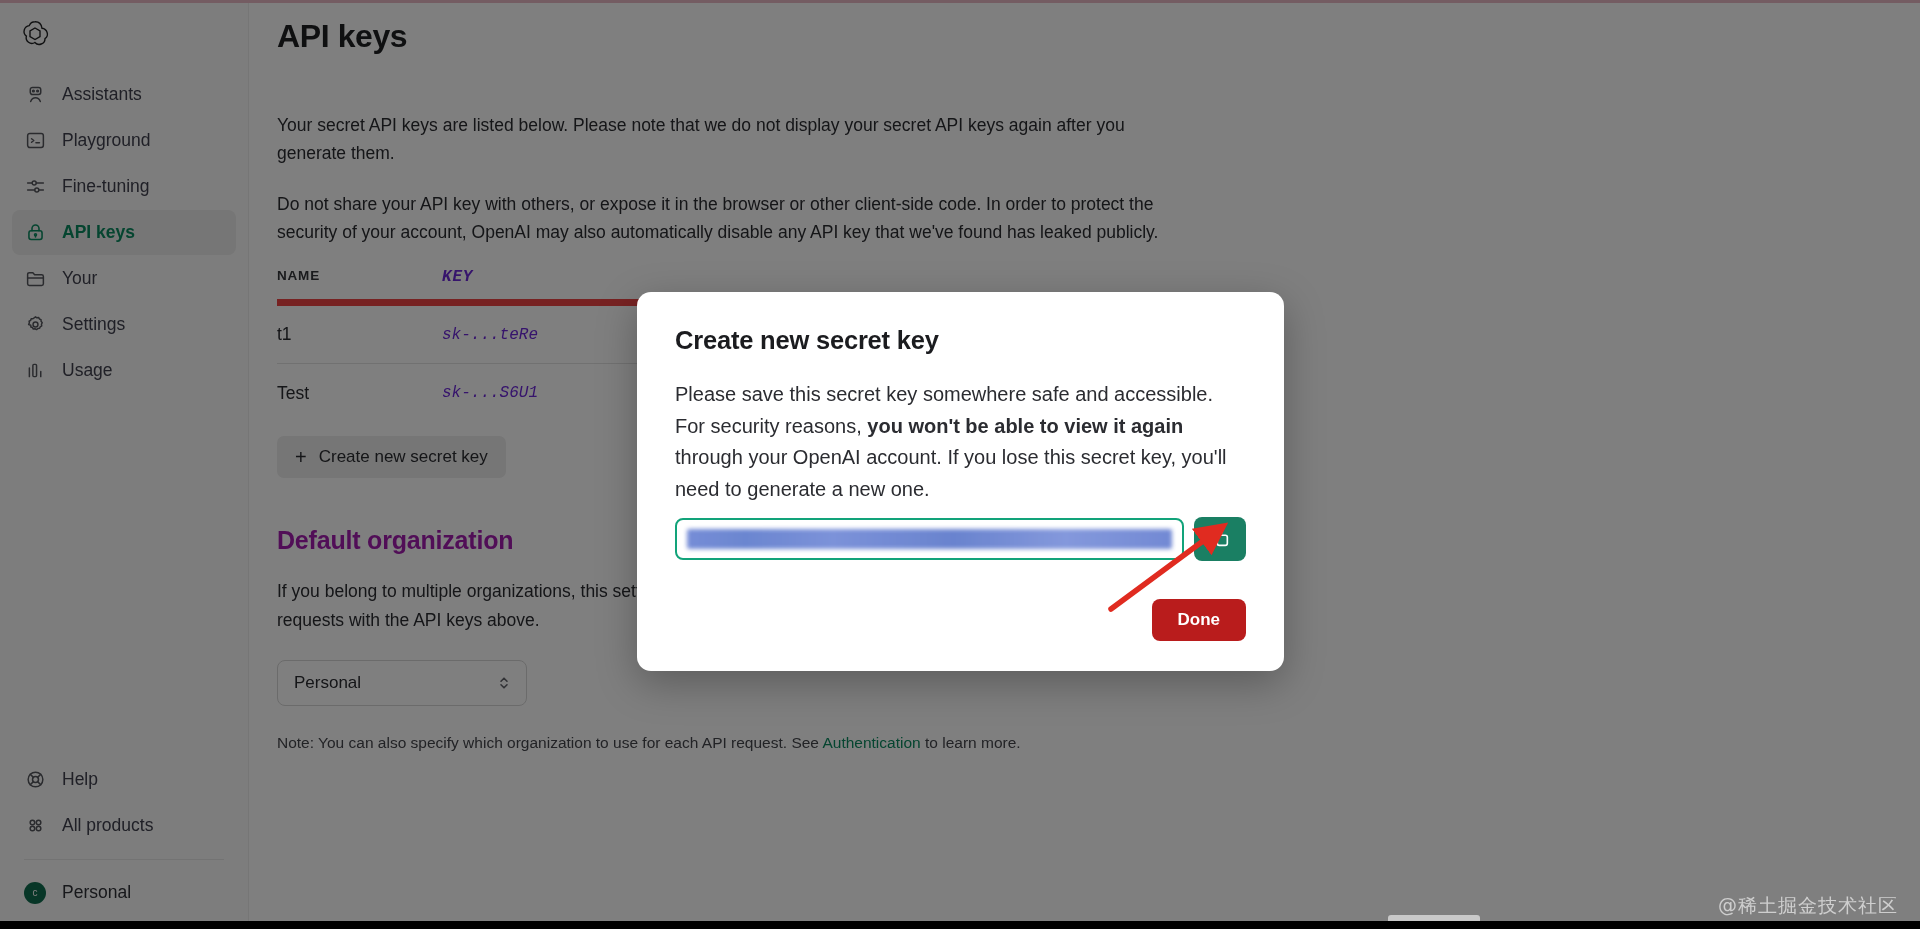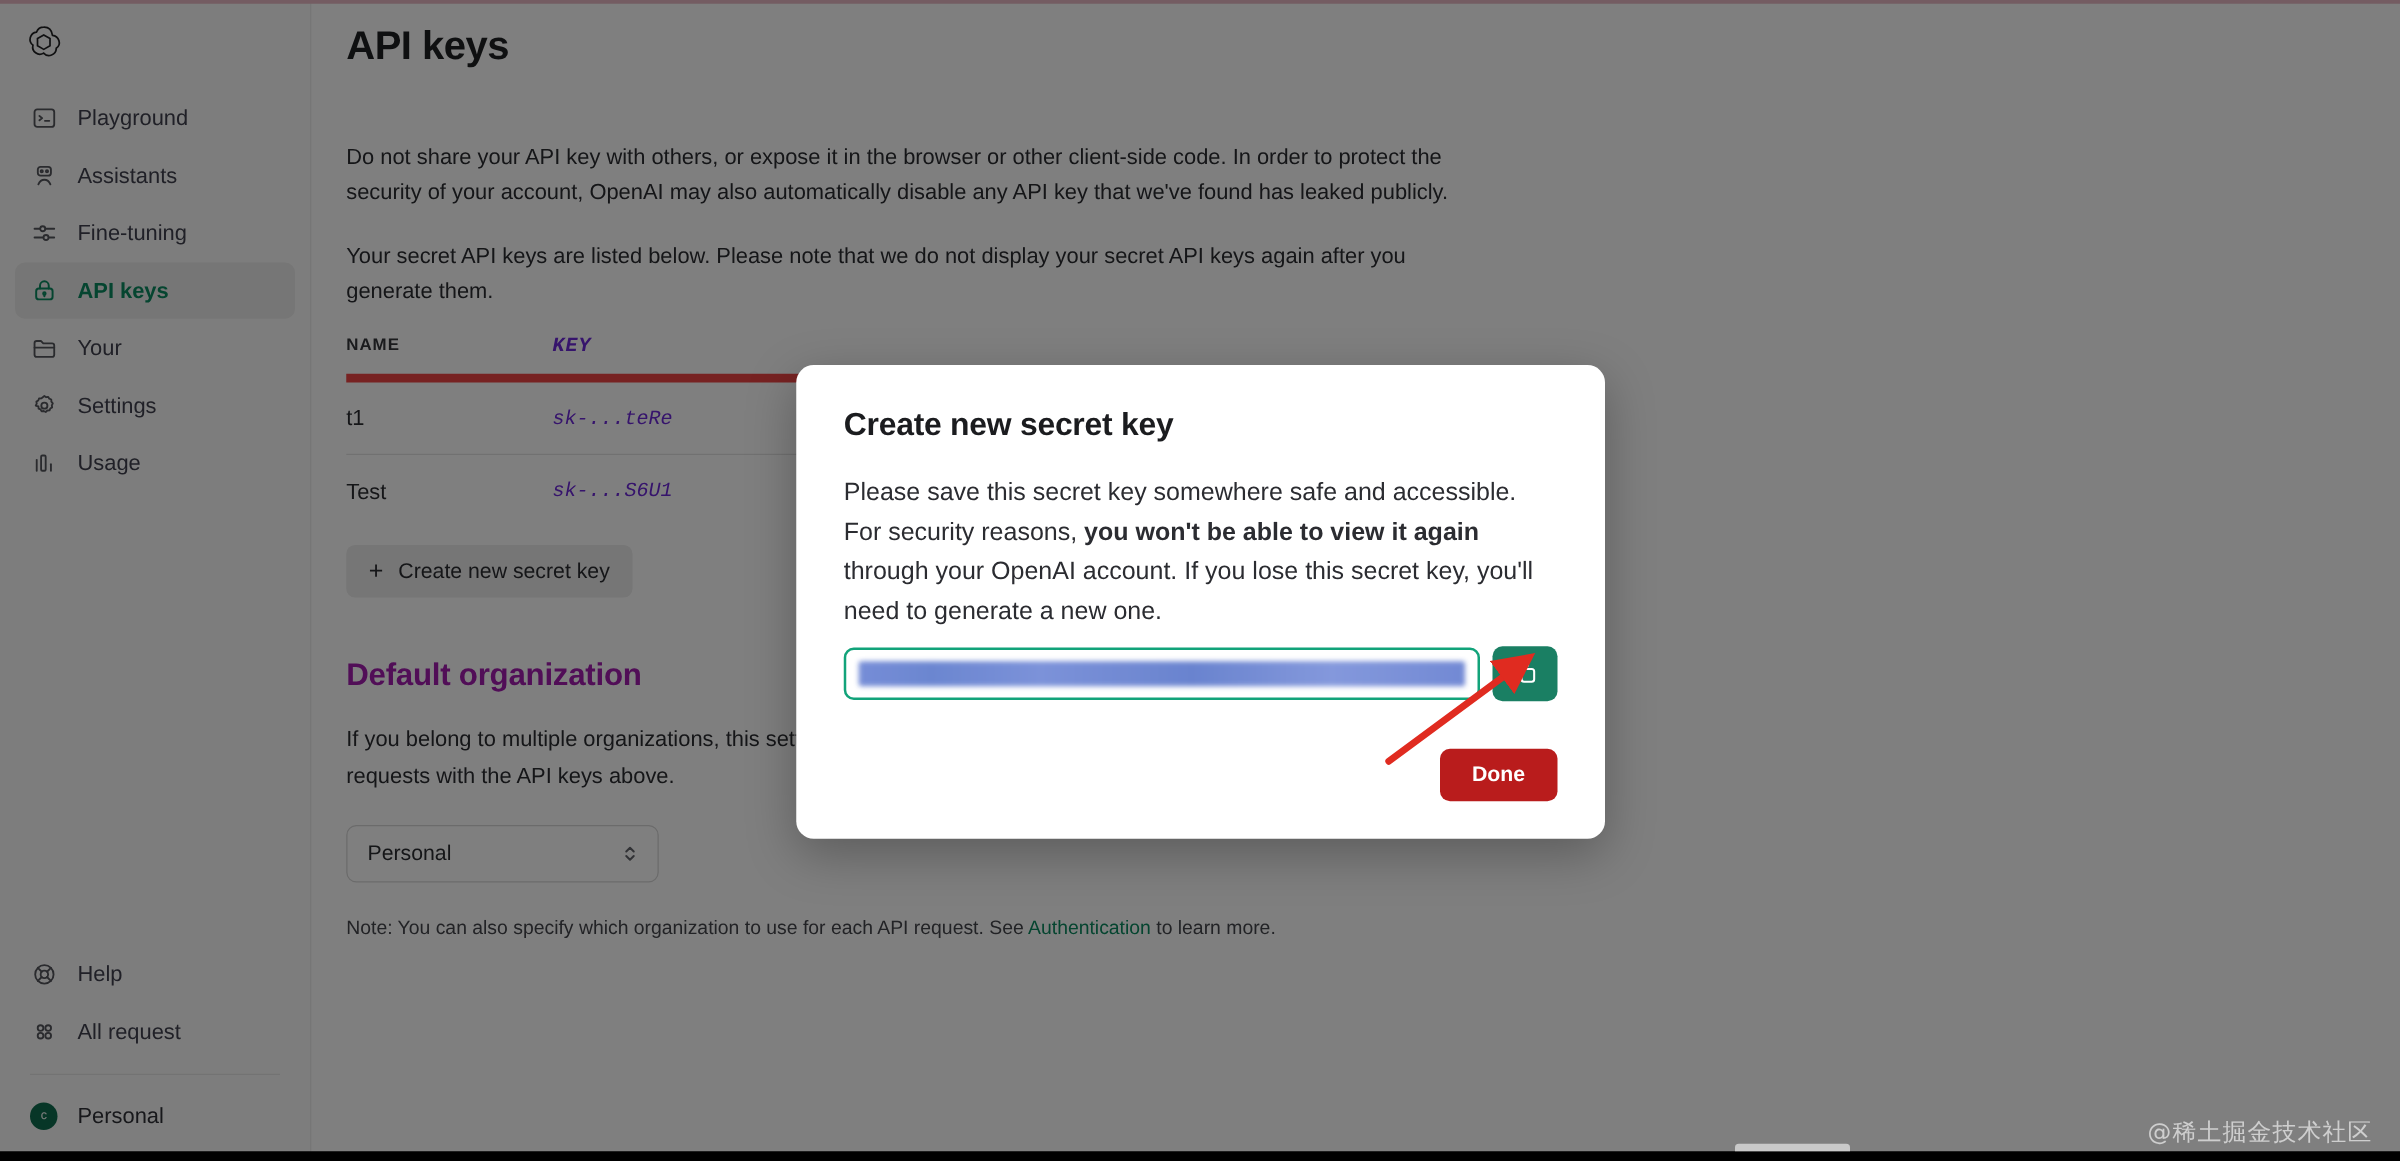--- a/index.html
+++ b/index.html
@@ -342,38 +342,38 @@
           <path d="M12 7.2 16 9.5v4.6L12 16.4 8 14.1V9.5z"></path>
         </svg>
       </span>
     </div>
 
     <nav class="nav-top">
 
       <div class="nav-item">
         <span class="ico">
           <svg width="21" height="21" viewBox="0 0 24 24" fill="none" stroke="#55565d" stroke-width="1.7" stroke-linecap="round" stroke-linejoin="round">
-            <rect x="3" y="4" width="18" height="16" rx="2.5"></rect>
-              <path d="M7.5 10l2.5 2-2.5 2"></path>
-              <path d="M12.5 14.5h4"></path>
-          </svg>
-        </span>
-        <span>Playground</span>
-      </div>
-
-      <div class="nav-item">
-        <span class="ico">
-          <svg width="21" height="21" viewBox="0 0 24 24" fill="none" stroke="#55565d" stroke-width="1.7" stroke-linecap="round" stroke-linejoin="round">
             <rect x="6" y="4" width="12" height="8" rx="2.5"></rect>
               <circle cx="9.6" cy="8" r="1"></circle>
               <circle cx="14.4" cy="8" r="1"></circle>
               <path d="M6.5 20c1.2-3 4-4.2 5.5-4.2S16.3 17 17.5 20"></path>
           </svg>
         </span>
         <span>Assistants</span>
+      </div>
+
+      <div class="nav-item">
+        <span class="ico">
+          <svg width="21" height="21" viewBox="0 0 24 24" fill="none" stroke="#55565d" stroke-width="1.7" stroke-linecap="round" stroke-linejoin="round">
+            <rect x="3" y="4" width="18" height="16" rx="2.5"></rect>
+              <path d="M7.5 10l2.5 2-2.5 2"></path>
+              <path d="M12.5 14.5h4"></path>
+          </svg>
+        </span>
+        <span>Playground</span>
       </div>
 
       <div class="nav-item">
         <span class="ico">
           <svg width="21" height="21" viewBox="0 0 24 24" fill="none" stroke="#55565d" stroke-width="1.7" stroke-linecap="round" stroke-linejoin="round">
             <path d="M3 8h5M13 8h8"></path>
               <circle cx="10.5" cy="8" r="2.3"></circle>
             <path d="M3 16h8M16 16h5"></path>
               <circle cx="13.5" cy="16" r="2.3"></circle>
           </svg>
@@ -440,38 +440,38 @@
 
       <div class="nav-item">
         <span class="ico">
           <svg width="21" height="21" viewBox="0 0 24 24" fill="none" stroke="#55565d" stroke-width="1.7">
             <circle cx="8.5" cy="8.5" r="2.6"></circle>
               <circle cx="15.5" cy="8.5" r="2.6"></circle>
             <circle cx="8.5" cy="15.5" r="2.6"></circle>
               <circle cx="15.5" cy="15.5" r="2.6"></circle>
           </svg>
         </span>
-        <span>All request</span>
+        <span>All products</span>
       </div>
 
       <div class="nav-sep"></div>
 
       <div class="org-row">
         <span class="org-avatar">c</span>
         <span>Personal</span>
       </div>
     </nav>
   </aside>
 
   <main class="main">
 
     <h1 class="page-title">API keys</h1>
 
+    <p class="para">Your secret API keys are listed below. Please note that we do not display your secret API keys again after you generate them.</p>
     <p class="para">Do not share your API key with others, or expose it in the browser or other client-side code. In order to protect the security of your account, OpenAI may also automatically disable any API key that we've found has leaked publicly.</p>
-    <p class="para">Your secret API keys are listed below. Please note that we do not display your secret API keys again after you generate them.</p>
 
     <div class="keys-table">
       <div class="kt-head">
         <div class="col-name">NAME</div>
         <div class="col-key">KEY</div>
         <div class="col-rest"></div>
       </div>
 
       <div class="kt-row">
         <div class="col-name">t1</div>

